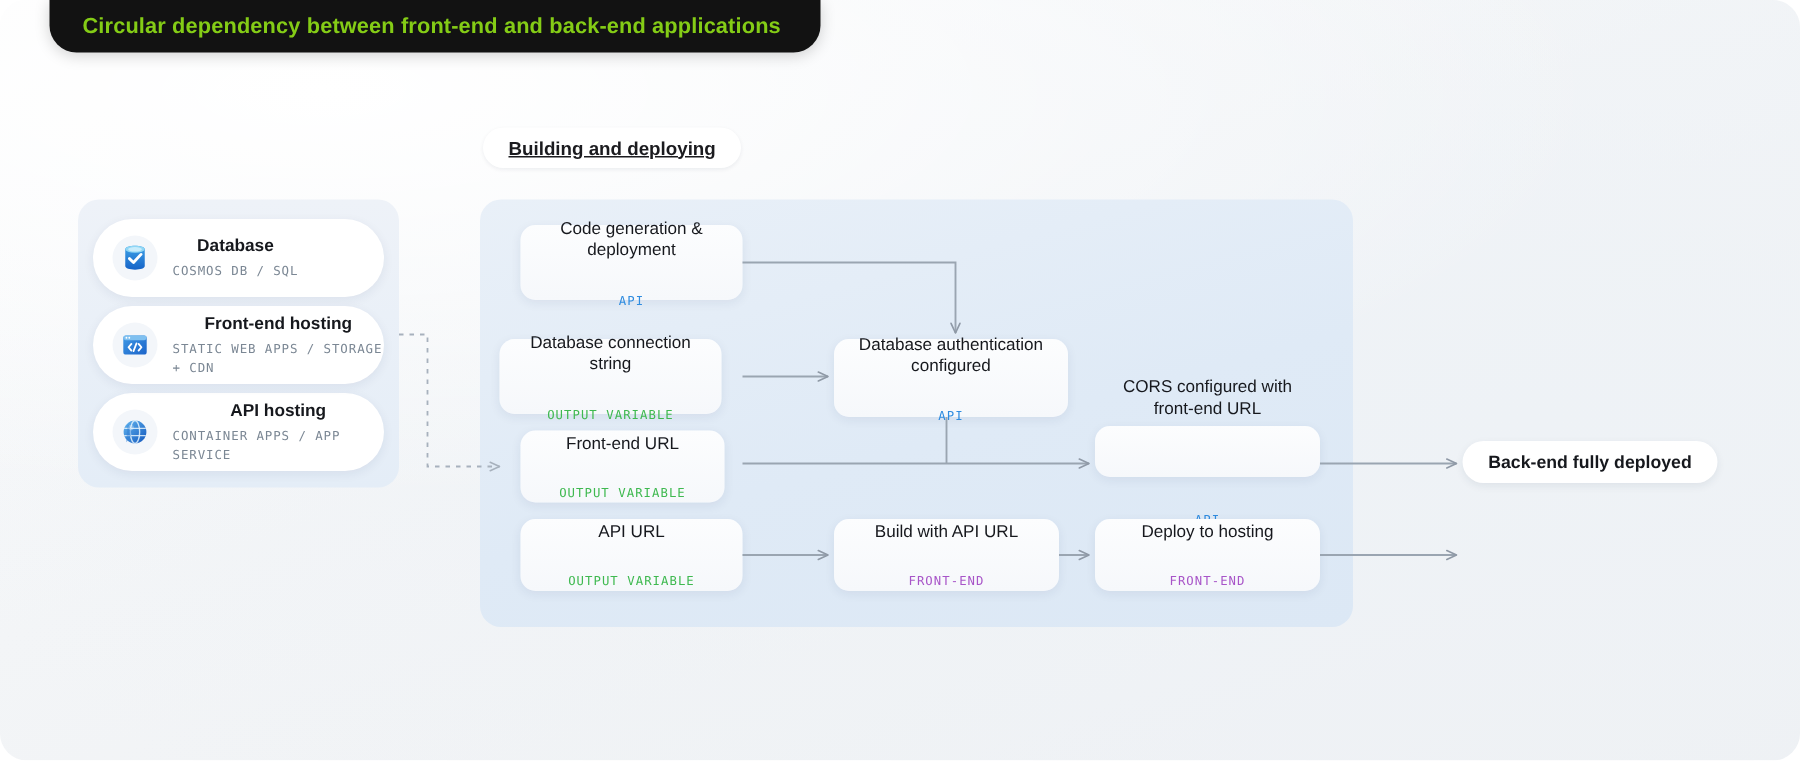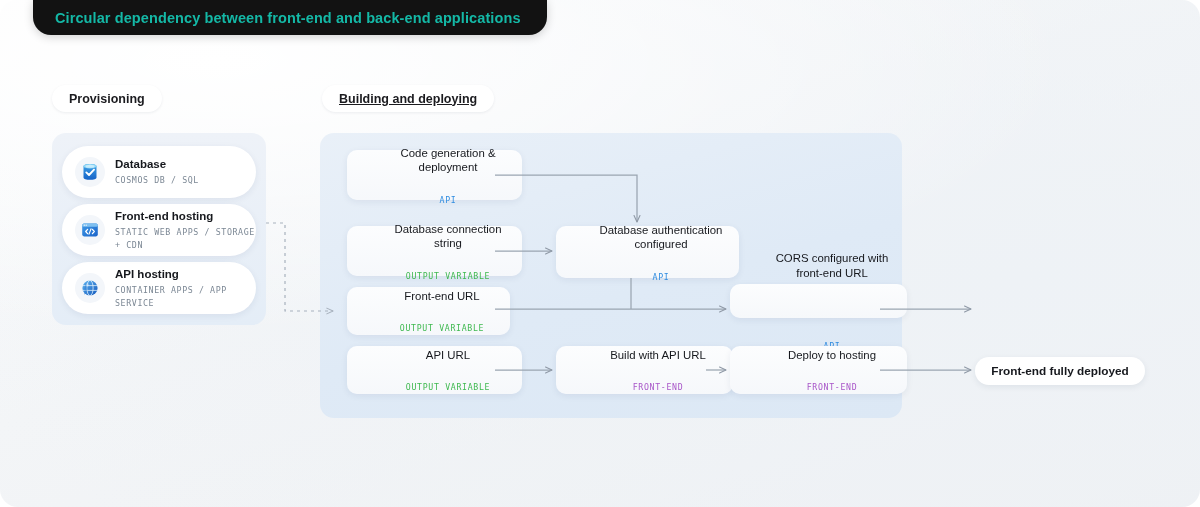--- a/index.html
+++ b/index.html
@@ -29,21 +29,21 @@
   
   .title-pill {
     position: absolute;
     left: 33px;
     top: 0px;
     height: 35px;
     padding: 0 26px 0 22px;
     display: flex;
     align-items: center;
     background: #121212;
-    color: #14b8a6;
+    color: #84cc16;
     border-radius: 0 0 18px 18px;
     font-size: 14.5px;
     font-weight: 700;
     letter-spacing: 0.1px;
     white-space: nowrap;
     box-shadow: 0 2px 10px rgba(0,0,0,0.18);
   }
 
   
   .section-pill {
@@ -101,20 +101,21 @@
     align-items: center;
     justify-content: center;
     flex: 0 0 auto;
   }
   .res-text { display: flex; flex-direction: column; justify-content: center; }
   .res-title {
     font-size: 11.5px;
     font-weight: 700;
     color: #16181d;
     line-height: 14px;
+    text-align: center;
   }
   .res-sub {
     font-family: "DejaVu Sans Mono", "Liberation Mono", monospace;
     font-size: 8.3px;
     color: #7b8794;
     letter-spacing: 0.6px;
     line-height: 13px;
     margin-top: 3px;
   }
 
@@ -122,21 +123,20 @@
   .flow-card {
     position: absolute;
     background: linear-gradient(180deg, #fcfdfe 0%, #f6f8fb 100%);
     border-radius: 10px;
     display: flex;
     flex-direction: column;
     align-items: center;
     justify-content: center;
     text-align: center;
     box-shadow: 0 2px 7px rgba(25,45,80,0.07);
-    padding-left: 27px;
   }
   .flow-label {
     font-size: 11.4px;
     color: #16181d;
     line-height: 14.5px;
     font-weight: 400;
     padding: 0 8px;
   }
   .flow-tag {
     font-family: "DejaVu Sans Mono", "Liberation Mono", monospace;
@@ -172,21 +172,20 @@
     pointer-events: none;
   }
 </style>
 </head>
 <body>
 
 <div id="page">
 
   <div class="title-pill">Circular dependency between front-end and back-end applications</div>
 
-  <div class="section-pill" id="pill-provisioning">Provisioning</div>
   <div class="section-pill" id="pill-building">Building and deploying</div>
 
   <div class="panel" id="panel-provisioning"></div>
   <div class="panel" id="panel-building"></div>
 
   <div class="res-card" style="top:146px;">
     <span class="res-icon-wrap">
       <svg width="20" height="20" viewBox="0 0 20 20">
         <defs>
           <linearGradient id="dbg" x1="0" y1="0" x2="0" y2="1">
@@ -250,21 +249,21 @@
       <span class="res-title">Front-end hosting</span>
       <span class="res-sub">STATIC WEB APPS / STORAGE + CDN</span>
     </span>
   </div>
 
   <div class="flow-card" style="left:347px; top:150px; width:148px; height:50px;">
     <span class="flow-label">Code generation &amp; deployment</span>
     <span class="flow-tag tag-api">API</span>
   </div>
 
-  <div class="flow-card" style="left:347px; top:226px; width:148px; height:50px;">
+  <div class="flow-card" style="left:333px; top:226px; width:148px; height:50px;">
     <span class="flow-label">Database connection string</span>
     <span class="flow-tag tag-output">OUTPUT VARIABLE</span>
   </div>
 
   <div class="flow-card" style="left:347px; top:287px; width:136px; height:48px;">
     <span class="flow-label">Front-end URL</span>
     <span class="flow-tag tag-output">OUTPUT VARIABLE</span>
   </div>
 
   <div class="flow-card" style="left:347px; top:346px; width:148px; height:48px;">
@@ -285,21 +284,21 @@
   <div class="flow-card" style="left:730px; top:284px; width:150px; height:34px;gap:41px;">
     <span class="flow-label">CORS configured with front-end URL</span>
     <span class="flow-tag tag-api">API</span>
   </div>
 
   <div class="flow-card" style="left:730px; top:346px; width:150px; height:48px;">
     <span class="flow-label">Deploy to hosting</span>
     <span class="flow-tag tag-frontend">FRONT-END</span>
   </div>
 
-  <div class="result-pill" style="left:975px; top:357px; width:170px;">Front-end fully deployed</div>
+  <div class="result-pill" style="left:975px; top:294px; width:170px;">Back-end fully deployed</div>
 
   <svg id="connectors">
     <defs>
       <marker id="arrow" viewBox="0 0 10 10" refX="8.4" refY="5" markerWidth="7" markerHeight="7" orient="auto-start-reverse">
         <path d="M 1 1.6 L 8.4 5 L 1 8.4" fill="none" stroke="#8f99a6" stroke-width="1.25" stroke-linecap="round" stroke-linejoin="round"></path>
       </marker>
       <marker id="arrow-dash" viewBox="0 0 10 10" refX="8.4" refY="5" markerWidth="7" markerHeight="7" orient="auto-start-reverse">
         <path d="M 1 1.6 L 8.4 5 L 1 8.4" fill="none" stroke="#a7b1bd" stroke-width="1.25" stroke-linecap="round" stroke-linejoin="round"></path>
       </marker>
     </defs>

